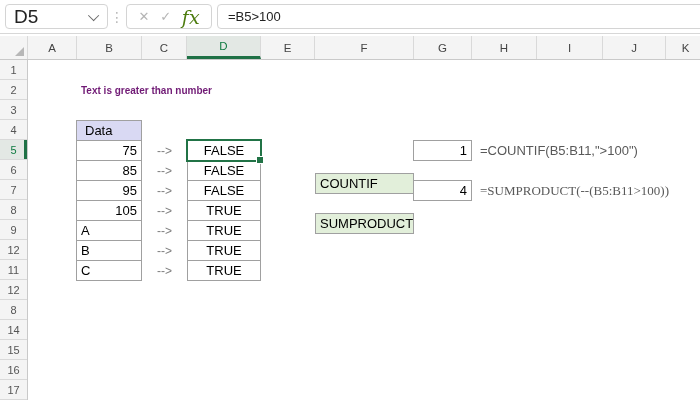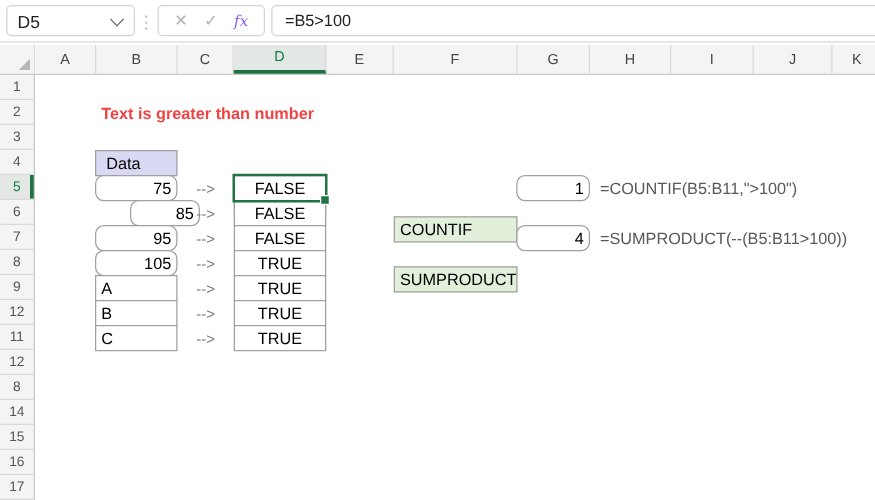--- a/index.html
+++ b/index.html
@@ -4,30 +4,30 @@
 <style>
   html,body{margin:0;padding:0;background:#fff;}
   .app{position:relative;width:700px;height:400px;overflow:hidden;background:#fff;
        font-family:"Liberation Sans","DejaVu Sans",sans-serif;}
 
   
   .fxbar{position:absolute;left:0;top:0;width:700px;height:33px;background:#fff;
          border-bottom:1px solid #d7d7d7;}
   .namebox{position:absolute;left:5px;top:4px;width:103px;height:25px;box-sizing:border-box;
            border:1px solid #d4d4d4;border-radius:4px;background:#fff;
-           display:flex;align-items:center;padding:0 8px;font-size:14px;color:#222;}
+           display:flex;align-items:center;padding:0 8px;font-size:19px;color:#222;}
   .namebox .chev{margin-left:auto;width:7px;height:7px;border-left:1.6px solid #6a6a6a;
                  border-bottom:1.6px solid #6a6a6a;transform:rotate(-45deg) translateY(-2px);}
   .dots{position:absolute;left:111px;top:5px;width:12px;height:24px;display:flex;align-items:center;
         justify-content:center;color:#b9b9b9;font-size:14px;}
   .fxbtns{position:absolute;left:126px;top:4px;width:86px;height:25px;box-sizing:border-box;
           border:1px solid #d4d4d4;border-radius:4px;background:#fff;
           display:flex;align-items:center;justify-content:space-around;padding:0 6px;}
   .fxbtns .cancel,.fxbtns .enter{color:#b5b5b5;font-size:13px;line-height:1;cursor:default;}
-  .fxbtns .fx{font-family:"DejaVu Serif",serif;font-style:italic;font-size:12px;color:#8b5cf6;}
+  .fxbtns .fx{font-family:"DejaVu Serif",serif;font-style:italic;font-size:19px;color:#4d7c0f;}
   .fxinput{position:absolute;left:217px;top:4px;width:490px;height:25px;box-sizing:border-box;
            border:1px solid #d4d4d4;border-radius:4px;background:#fff;display:flex;
            align-items:center;padding:0 10px;font-size:13px;color:#222;}
 
   
   .colheaders{position:absolute;left:0;top:36px;width:700px;height:24px;background:#f4f4f4;
               border-bottom:1px solid #c9c9c9;box-sizing:border-box;}
   .ch{position:absolute;top:0;height:23px;box-sizing:border-box;border-right:1px solid #d9d9d9;
       display:flex;align-items:center;justify-content:center;font-size:11.5px;color:#444;}
   .ch.sel{background:#e3e8e4;color:#0f7b41;border-bottom:3px solid #1e7145;}
@@ -42,24 +42,24 @@
   .rh{position:relative;width:100%;height:20px;box-sizing:border-box;border-bottom:1px solid #d9d9d9;
       display:flex;align-items:center;justify-content:center;font-size:11px;color:#555;}
   .rh.sel{background:#e3e8e4;color:#0f7b41;box-shadow:inset -3px 0 0 #1e7145;}
 
   
   .cell{position:absolute;box-sizing:border-box;height:21px;display:flex;align-items:center;
         font-size:13px;color:#000;white-space:nowrap;overflow:hidden;padding:0 4px;}
   .bordered{border:1px solid #a0a0a0;background:#fff;}
   .lav{background:#d9d9f3;}
   .grn{background:#e2efda;margin-top:33px;}
-  .num{justify-content:flex-end;border-radius:7px;}
+  .num{justify-content:flex-end;}
   .ctr{justify-content:center;text-align:center;}
   .arrow{color:#7f7f7f;font-size:12px;justify-content:center;}
-  .title{font-weight:bold;font-size:13px;color:#ef4444;}
+  .title{font-weight:bold;font-size:10px;color:#701a75;}
   .formula-txt{color:#595959;}
 
   .selbox{position:absolute;left:186px;top:139px;width:76px;height:23px;box-sizing:border-box;
           border:2px solid #217346;pointer-events:none;}
   .handle{position:absolute;right:-4px;bottom:-4px;width:6px;height:6px;background:#217346;
           border:1px solid #fff;}
 </style>
 </head>
 <body>
 
@@ -113,21 +113,21 @@
     <div class="rh">14</div>
     <div class="rh">15</div>
     <div class="rh">16</div>
     <div class="rh">17</div>
   </div>
 
   <div class="cell title" style="left:77px;top:80px;width:260px;">Text is greater than number</div>
 
   <div class="cell bordered lav" style="left:76px;top:120px;width:66px;padding-left:8px;">Data</div>
   <div class="cell bordered num" style="left:76px;top:140px;width:66px;">75</div>
-  <div class="cell bordered num" style="left:76px;top:160px;width:56px;margin-left:28px;">85</div>
+  <div class="cell bordered num" style="left:76px;top:160px;width:66px;">85</div>
   <div class="cell bordered num" style="left:76px;top:180px;width:66px;">95</div>
   <div class="cell bordered num" style="left:76px;top:200px;width:66px;">105</div>
   <div class="cell bordered" style="left:76px;top:220px;width:66px;">A</div>
   <div class="cell bordered" style="left:76px;top:240px;width:66px;">B</div>
   <div class="cell bordered" style="left:76px;top:260px;width:66px;">C</div>
 
   <div class="cell arrow" style="left:142px;top:140px;width:45px;">--&gt;</div>
   <div class="cell arrow" style="left:142px;top:160px;width:45px;">--&gt;</div>
   <div class="cell arrow" style="left:142px;top:180px;width:45px;">--&gt;</div>
   <div class="cell arrow" style="left:142px;top:200px;width:45px;">--&gt;</div>
@@ -147,15 +147,15 @@
   <div class="selbox">
     <div class="handle"></div>
   </div>
 
   <div class="cell bordered grn" style="left:315px;top:140px;width:99px;">COUNTIF</div>
   <div class="cell bordered num" style="left:413px;top:140px;width:59px;">1</div>
   <div class="cell formula-txt" style="left:476px;top:140px;width:220px;">=COUNTIF(B5:B11,"&gt;100")</div>
 
   <div class="cell bordered grn" style="left:315px;top:180px;width:99px;">SUMPRODUCT</div>
   <div class="cell bordered num" style="left:413px;top:180px;width:59px;">4</div>
-  <div class="cell formula-txt" style="left:476px;top:180px;width:220px;">=SUMPRODUCT(--(B5:B11&gt;100))</div>
+  <div class="cell formula-txt" style="left:476px;top:180px;width:220px;font-family:Liberation Serif, serif;">=SUMPRODUCT(--(B5:B11&gt;100))</div>
 
 </div>
 
 </body></html>

